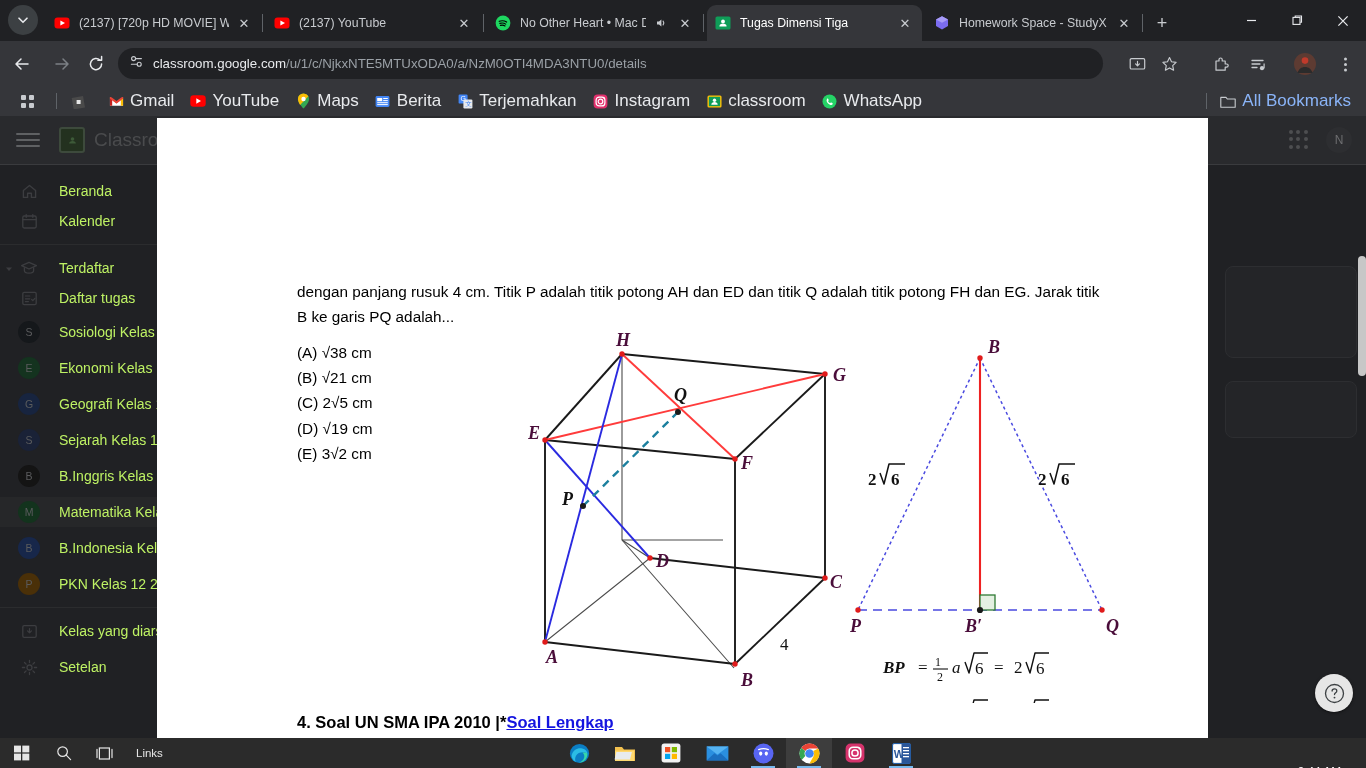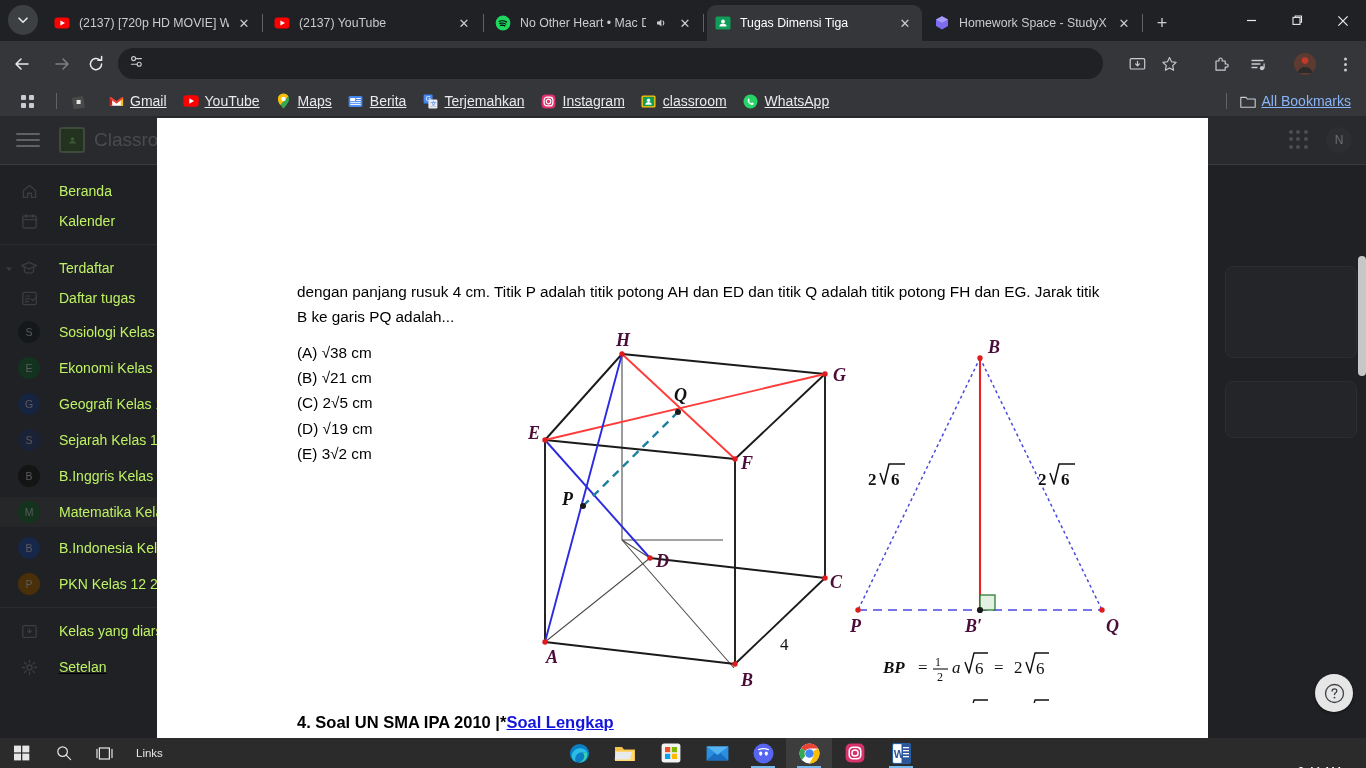--- a/index.html
+++ b/index.html
@@ -33,21 +33,21 @@
   .tbicon{position:absolute;top:50px;width:28px;height:28px;display:flex;align-items:center;justify-content:center;color:#c8cbcf;}
   .omnibox{position:absolute;left:118px;top:48px;width:985px;height:31px;background:#202124;border-radius:16px;
     display:flex;align-items:center;padding:0 10px;box-sizing:border-box;}
   .omnibox .urltext{font-size:13.3px;color:#9aa0a6;white-space:nowrap;margin-left:8px;}
   .omnibox .urltext b{color:#e8eaed;font-weight:400;}
 
   
   .bookbar{position:absolute;top:86px;left:0;width:1366px;height:30px;background:#35363a;display:flex;align-items:center;}
   .bm{display:flex;align-items:center;height:24px;padding:0 7px;border-radius:4px;margin-right:2px;}
   .bm .bmi{width:16px;height:16px;margin-right:6px;display:flex;align-items:center;justify-content:center;flex:0 0 16px;}
-  .bm .bml{font-size:14px;color:#e8eaed;white-space:nowrap;text-decoration:underline;}
+  .bm .bml{font-size:17px;color:#e8eaed;white-space:nowrap;}
   .bmdiv{width:1px;height:16px;background:#5f6368;margin:0 6px;}
 
   
   .page{position:absolute;top:116px;left:0;width:1366px;height:622px;background:#202124;overflow:hidden;}
   .cr-header{position:absolute;top:0;left:0;width:1366px;height:48px;background:#292a2d;
     display:flex;align-items:center;border-bottom:1px solid #3a3b3e;}
   .cr-hamb{width:24px;height:24px;margin-left:16px;display:flex;flex-direction:column;justify-content:center;gap:4px;}
   .cr-hamb i{display:block;height:2px;background:#5f6163;border-radius:1px;}
   .cr-logo{width:22px;height:22px;margin-left:19px;border:2px solid #3d4a3c;border-radius:3px;
     background:#23311f;display:flex;align-items:center;justify-content:center;}
@@ -222,20 +222,21 @@
 
   <div class="omnibox">
     <span>
       <svg width="17" height="17" viewBox="0 0 17 17">
           <circle cx="5.6" cy="5.6" r="2" stroke="#c8cbcf" stroke-width="1.15" fill="none"></circle>
           <path d="M8.2 5.6h5.2" stroke="#c8cbcf" stroke-width="1.15" stroke-linecap="round"></path>
           <circle cx="11.2" cy="11.2" r="2" stroke="#c8cbcf" stroke-width="1.15" fill="none"></circle>
           <path d="M8.6 11.2H3.4" stroke="#c8cbcf" stroke-width="1.15" stroke-linecap="round"></path>
         </svg>
     </span>
+    <span class="urltext"><b>classroom.google.com</b><span>/u/1/c/NjkxNTE5MTUxODA0/a/NzM0OTI4MDA3NTU0/details</span></span>
   </div>
 
   <div class="tbicon" style="left:1123px;">
     <svg width="17" height="17" viewBox="0 0 17 17">
         <rect x="1.2" y="2.6" width="14.5" height="10.4" rx="1.3" stroke="#c8cbcf" stroke-width="1.2" fill="none"></rect>
         <path d="M8.5 5.4v4.3M6.6 7.9l1.9 1.9 1.9-1.9" stroke="#c8cbcf" stroke-width="1.2" fill="none" stroke-linecap="round" stroke-linejoin="round"></path>
       </svg>
   </div>
   <div class="tbicon" style="left:1155px;">
     <svg width="17" height="17" viewBox="0 0 17 17">
@@ -517,21 +518,21 @@
       <div class="nav-sep"></div>
       <div class="nav-item">
         <span class="nicon">
           <svg width="17" height="17" viewBox="0 0 17 17">
               <rect x="1.8" y="2.6" width="13.4" height="11.8" rx="1.4" stroke="#3c3d40" stroke-width="1.3" fill="none"></rect>
               <path d="M8.5 5.6v4.2M6.5 7.9l2 2 2-2" stroke="#3c3d40" stroke-width="1.25" fill="none" stroke-linecap="round" stroke-linejoin="round"></path>
             </svg>
         </span>
         <span class="nlabel">Kelas yang diarsipkan</span>
       </div>
-      <div class="nav-item" style="margin-top:6px;text-decoration:underline;">
+      <div class="nav-item" style="margin-top:6px;">
         <span class="nicon">
           <svg width="17" height="17" viewBox="0 0 17 17">
               <circle cx="8.5" cy="8.5" r="2.5" stroke="#3c3d40" stroke-width="1.3" fill="none"></circle>
               <path d="M8.5 1.4v2.2M8.5 13.4v2.2M1.4 8.5h2.2M13.4 8.5h2.2M3.5 3.5l1.6 1.6M11.9 11.9l1.6 1.6M13.5 3.5l-1.6 1.6M5.1 11.9l-1.6 1.6" stroke="#3c3d40" stroke-width="1.3" stroke-linecap="round"></path>
             </svg>
         </span>
         <span class="nlabel">Setelan</span>
       </div>
     </div>
 

